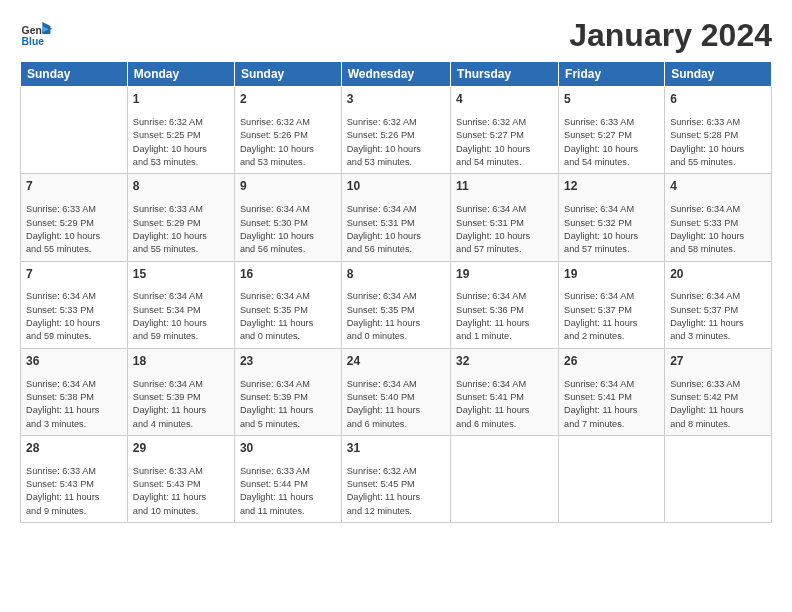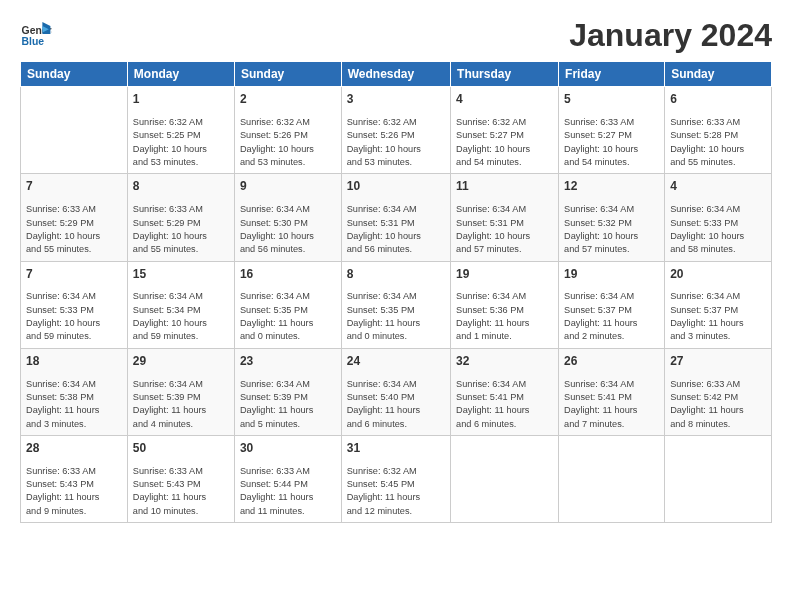--- a/index.html
+++ b/index.html
@@ -262,79 +262,79 @@
           <td>
             <span class="day-num">20</span>
             <div class="cell-content" style="white-space: pre-line;">Sunrise: 6:34 AM
 Sunset: 5:37 PM
 Daylight: 11 hours
 and 3 minutes.</div>
           </td>
         </tr>
         <tr>
           <td>
+            <span class="day-num">36</span>
+            <div class="cell-content" style="white-space: pre-line;">Sunrise: 6:34 AM
+Sunset: 5:38 PM
+Daylight: 11 hours
+and 3 minutes.</div>
+          </td>
+          <td>
             <span class="day-num">18</span>
             <div class="cell-content" style="white-space: pre-line;">Sunrise: 6:34 AM
-Sunset: 5:38 PM
-Daylight: 11 hours
-and 3 minutes.</div>
+Sunset: 5:39 PM
+Daylight: 11 hours
+and 4 minutes.</div>
+          </td>
+          <td>
+            <span class="day-num">23</span>
+            <div class="cell-content" style="white-space: pre-line;">Sunrise: 6:34 AM
+Sunset: 5:39 PM
+Daylight: 11 hours
+and 5 minutes.</div>
+          </td>
+          <td>
+            <span class="day-num">24</span>
+            <div class="cell-content" style="white-space: pre-line;">Sunrise: 6:34 AM
+Sunset: 5:40 PM
+Daylight: 11 hours
+and 6 minutes.</div>
+          </td>
+          <td>
+            <span class="day-num">32</span>
+            <div class="cell-content" style="white-space: pre-line;">Sunrise: 6:34 AM
+Sunset: 5:41 PM
+Daylight: 11 hours
+and 6 minutes.</div>
+          </td>
+          <td>
+            <span class="day-num">26</span>
+            <div class="cell-content" style="white-space: pre-line;">Sunrise: 6:34 AM
+Sunset: 5:41 PM
+Daylight: 11 hours
+and 7 minutes.</div>
+          </td>
+          <td>
+            <span class="day-num">27</span>
+            <div class="cell-content" style="white-space: pre-line;">Sunrise: 6:33 AM
+Sunset: 5:42 PM
+Daylight: 11 hours
+and 8 minutes.</div>
+          </td>
+        </tr>
+        <tr>
+          <td>
+            <span class="day-num">28</span>
+            <div class="cell-content" style="white-space: pre-line;">Sunrise: 6:33 AM
+Sunset: 5:43 PM
+Daylight: 11 hours
+and 9 minutes.</div>
           </td>
           <td>
             <span class="day-num">29</span>
-            <div class="cell-content" style="white-space: pre-line;">Sunrise: 6:34 AM
-Sunset: 5:39 PM
-Daylight: 11 hours
-and 4 minutes.</div>
-          </td>
-          <td>
-            <span class="day-num">23</span>
-            <div class="cell-content" style="white-space: pre-line;">Sunrise: 6:34 AM
-Sunset: 5:39 PM
-Daylight: 11 hours
-and 5 minutes.</div>
-          </td>
-          <td>
-            <span class="day-num">24</span>
-            <div class="cell-content" style="white-space: pre-line;">Sunrise: 6:34 AM
-Sunset: 5:40 PM
-Daylight: 11 hours
-and 6 minutes.</div>
-          </td>
-          <td>
-            <span class="day-num">32</span>
-            <div class="cell-content" style="white-space: pre-line;">Sunrise: 6:34 AM
-Sunset: 5:41 PM
-Daylight: 11 hours
-and 6 minutes.</div>
-          </td>
-          <td>
-            <span class="day-num">26</span>
-            <div class="cell-content" style="white-space: pre-line;">Sunrise: 6:34 AM
-Sunset: 5:41 PM
-Daylight: 11 hours
-and 7 minutes.</div>
-          </td>
-          <td>
-            <span class="day-num">27</span>
-            <div class="cell-content" style="white-space: pre-line;">Sunrise: 6:33 AM
-Sunset: 5:42 PM
-Daylight: 11 hours
-and 8 minutes.</div>
-          </td>
-        </tr>
-        <tr>
-          <td>
-            <span class="day-num">28</span>
-            <div class="cell-content" style="white-space: pre-line;">Sunrise: 6:33 AM
-Sunset: 5:43 PM
-Daylight: 11 hours
-and 9 minutes.</div>
-          </td>
-          <td>
-            <span class="day-num">50</span>
             <div class="cell-content" style="white-space: pre-line;">Sunrise: 6:33 AM
 Sunset: 5:43 PM
 Daylight: 11 hours
 and 10 minutes.</div>
           </td>
           <td>
             <span class="day-num">30</span>
             <div class="cell-content" style="white-space: pre-line;">Sunrise: 6:33 AM
 Sunset: 5:44 PM
 Daylight: 11 hours

